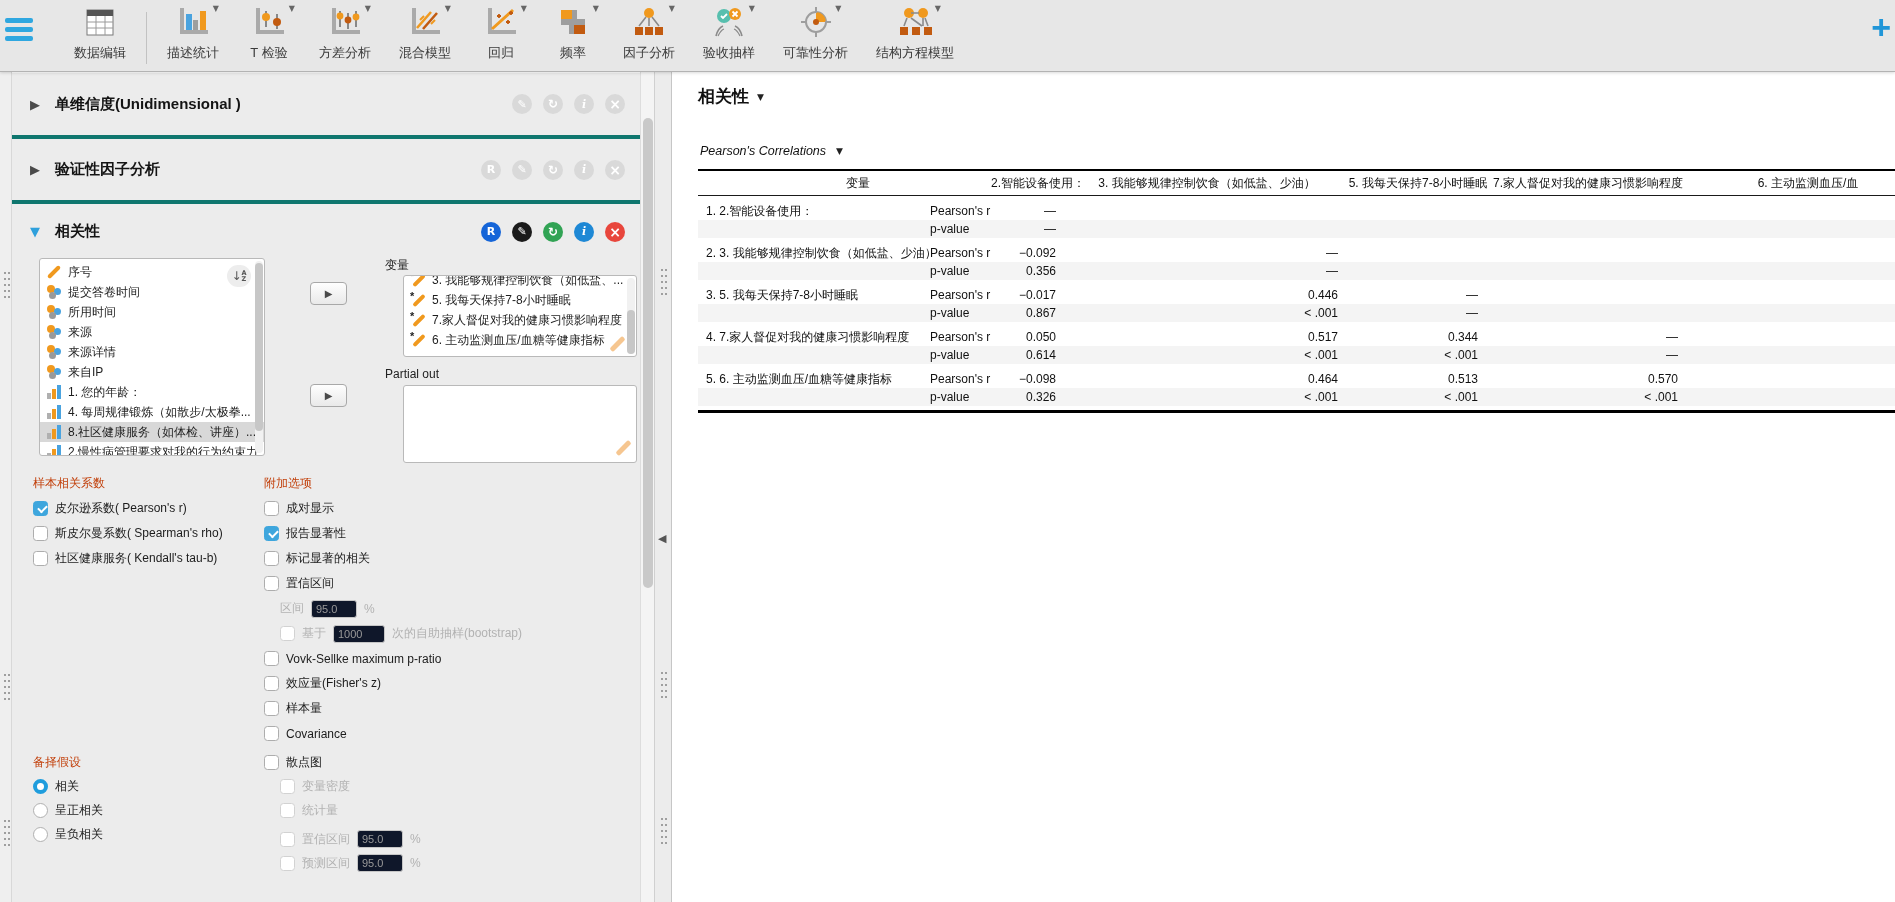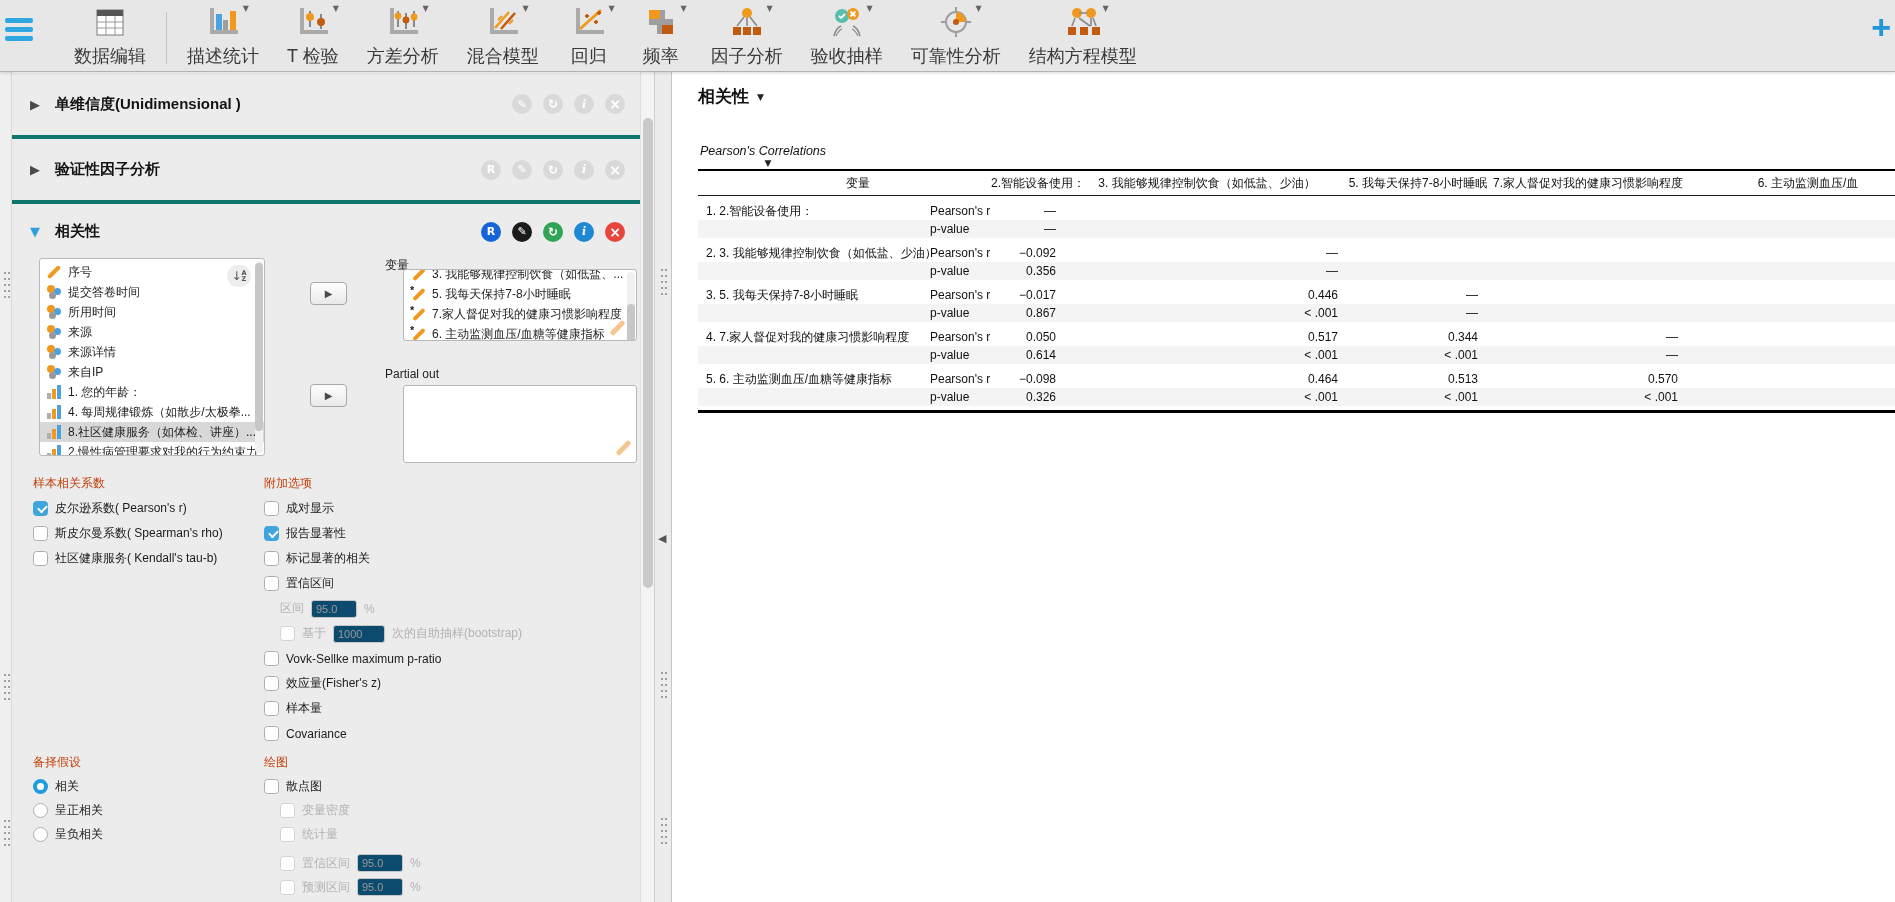--- a/index.html
+++ b/index.html
@@ -10,21 +10,21 @@
   
   .toolbar { position:absolute; left:0; top:0; width:1895px; height:72px;
              background:#e7e7e7; border-bottom:1px solid #b3b3b3;
              box-shadow:0 1px 3px rgba(0,0,0,.15); z-index:5; }
   .hamburger { position:absolute; left:5px; top:18px; width:34px; height:32px; cursor:pointer; }
   .hamburger .bar { width:28px; height:5px; background:#2fa7e0; border-radius:2px; margin-bottom:4px; }
   .ribbon { position:absolute; left:60px; top:4px; display:flex; align-items:flex-start; }
   .ritem { display:flex; flex-direction:column; align-items:center; padding:0 14px; position:relative; }
   .ritem .iconbox { position:relative; width:44px; height:38px; display:flex; align-items:flex-end; justify-content:center; }
   .ritem .caret { position:absolute; right:-4px; top:0; font-size:8px; color:#666; font-family:"DejaVu Sans",sans-serif; }
-  .ritem .rlabel { margin-top:2px; font-size:18px; color:#3a3a3a; white-space:nowrap; }
+  .ritem .rlabel { margin-top:2px; font-size:13px; color:#3a3a3a; white-space:nowrap; }
   .vsep { width:1px; height:52px; background:#c2c2c2; margin:8px 6px 0 6px; }
   .add-btn { position:absolute; right:4px; top:10px; font-size:34px; font-weight:bold;
              color:#2196d8; line-height:34px; cursor:pointer; }
 
   
   .gutter { position:absolute; left:0; top:72px; width:12px; height:830px;
             background:#efefef; border-right:1px solid #d8d8d8; }
   .grip { position:absolute; left:3px; width:7px; height:30px;
           background-image:radial-gradient(circle, #9f9f9f 1px, transparent 1.3px);
           background-size:4px 6px; }
@@ -96,37 +96,37 @@
   .orow.sub { padding-left:16px; }
   .gtitle { color:#c2410c;text-align:right; }
   .dis { color:#b2b2b2; }
   .cb { width:15px; height:15px; border:1px solid #adadad; border-radius:3.5px; background:#fff; position:relative; flex:0 0 15px; cursor:pointer; }
   .cb.checked { background:#3ea6dd; border-color:#3ea6dd; }
   .cb.checked::after { content:""; position:absolute; left:3.5px; top:3px; width:7px; height:4px;
                        border-left:2px solid #fff; border-bottom:2px solid #fff; transform:rotate(-45deg); }
   .cb.disabled { border-color:#d2d2d2; }
   .radio { width:15px; height:15px; border:1px solid #b0b0b0; border-radius:50%; background:#fff; flex:0 0 15px; cursor:pointer; }
   .radio.sel { border:4.5px solid #1f9ddd; }
-  .numin { height:18px; border:1px solid #c6c6c6; border-radius:3px; background:#0c4a6e; color:#999;
+  .numin { height:18px; border:1px solid #c6c6c6; border-radius:3px; background:#0f172a; color:#999;
            font-size:11px; padding:0 0 0 4px; font-family:"Liberation Sans",sans-serif; }
   .w46 { width:46px; } .w52 { width:52px; }
 
   
   .panel-scroll { position:absolute; left:640px; top:72px; width:14px; height:830px; background:#f4f4f4; border-left:1px solid #ddd; }
   .panel-scroll .thumb { position:absolute; left:2px; top:46px; width:10px; height:470px; background:#c9c9c9; border-radius:5px; }
   .divider { position:absolute; left:654px; top:72px; width:18px; height:830px; background:#ececec;
              border-left:1px solid #d0d0d0; border-right:1px solid #c6c6c6; }
   .collapse-arrow { position:absolute; left:3px; top:460px; color:#555; font-size:11px; font-family:"DejaVu Sans",sans-serif; cursor:pointer; }
   .collapse-arrow::before { content:"◀"; }
 
   
   .results { position:absolute; left:672px; top:72px; width:1223px; height:830px; background:#fff; overflow:hidden; }
   .r-title { position:absolute; left:26px; top:13px; font-size:17px; font-weight:bold; color:#111; display:flex; align-items:center; }
   .r-title .dcaret { margin-left:8px; font-size:9px; color:#222; font-family:"DejaVu Sans",sans-serif; }
-  .r-sub { position:absolute; left:28px; top:72px; font-size:12.5px; font-style:italic; color:#111; display:flex; align-items:center;flex-direction:column; }
+  .r-sub { position:absolute; left:28px; top:72px; font-size:12.5px; font-style:italic; color:#111; display:flex; align-items:center; }
   .r-sub .dcaret { margin-left:10px; font-size:9px; color:#222; font-style:normal; font-family:"DejaVu Sans",sans-serif; }
   .dcaret::before { content:"▼"; }
 
   .rtable { position:absolute; left:26px; top:97px; width:1230px;
             border-top:2px solid #000; border-bottom:3px solid #000; padding-bottom:4px; font-size:12px; color:#111; }
   .cols { display:grid; grid-template-columns:230px 82px 56px 282px 140px 200px 240px; }
   .thead { border-bottom:1px solid #1a1a1a; padding:4px 0 3px; }
   .th { display:flex; justify-content:center; overflow:visible; }
   .th span { white-space:nowrap; }
   .th-var { padding-left:90px; }
@@ -462,21 +462,21 @@
             <span>A</span>
             <span>Z</span>
           </span>
         </div>
     </div>
 
     <div class="move-btn" style="left:298px;top:209px"></div>
     <div class="move-btn" style="left:298px;top:311px"></div>
 
     <div class="box-label" style="left:373px;top:184px">变量</div>
-    <div class="vbox" style="left:391px;top:196px;width:234px;height:72px">
+    <div class="vbox" style="left:391px;top:202px;width:234px;height:82px">
       <div style="margin-top:-6px">
         <div class="vrow">
             <span class="mi mi-scale-star"></span>
             <span>3. 我能够规律控制饮食（如低盐、...</span>
           </div>
         <div class="vrow">
             <span class="mi mi-scale-star"></span>
             <span>5. 我每天保持7-8小时睡眠</span>
           </div>
         <div class="vrow">
@@ -572,21 +572,20 @@
           <span class="radio"></span>
           <span>呈正相关</span>
         </div>
       <div class="orow h24">
           <span class="radio"></span>
           <span>呈负相关</span>
         </div>
     </div>
 
     <div class="ogroup" style="left:252px;top:677px;width:390px">
-      <div class="orow h24 gtitle">绘图</div>
       <div class="orow h24">
           <span class="cb"></span>
           <span>散点图</span>
         </div>
       <div class="orow h24 sub dis">
           <span class="cb disabled"></span>
           <span>变量密度</span>
         </div>
       <div class="orow h24 sub dis">
           <span class="cb disabled"></span>

